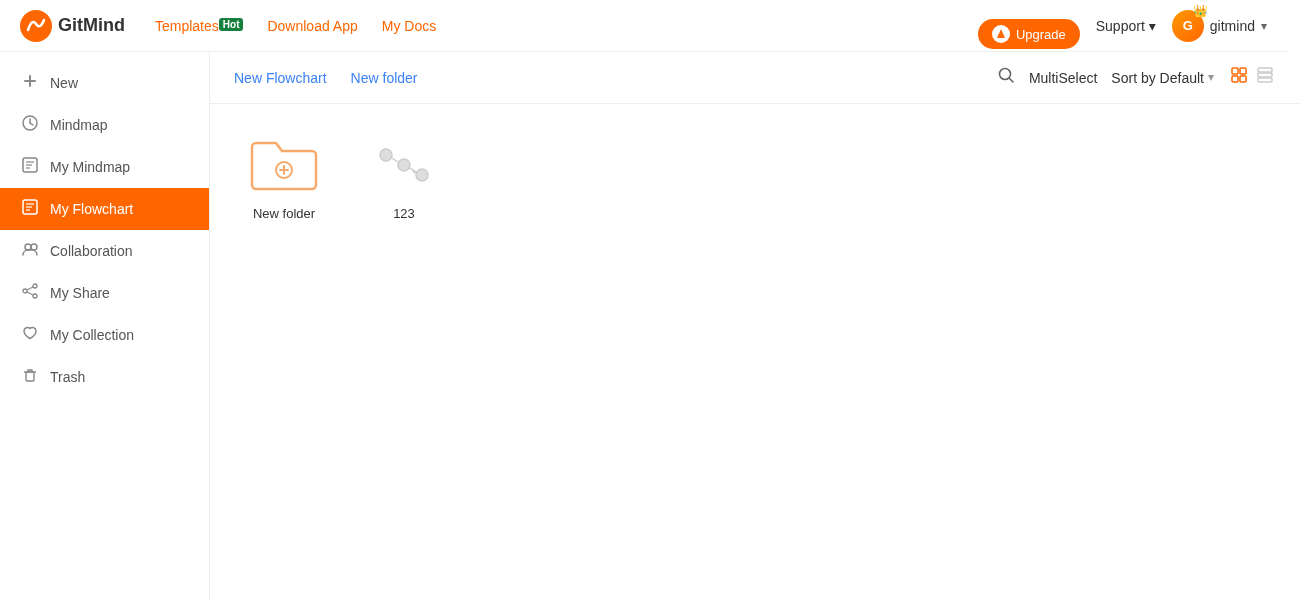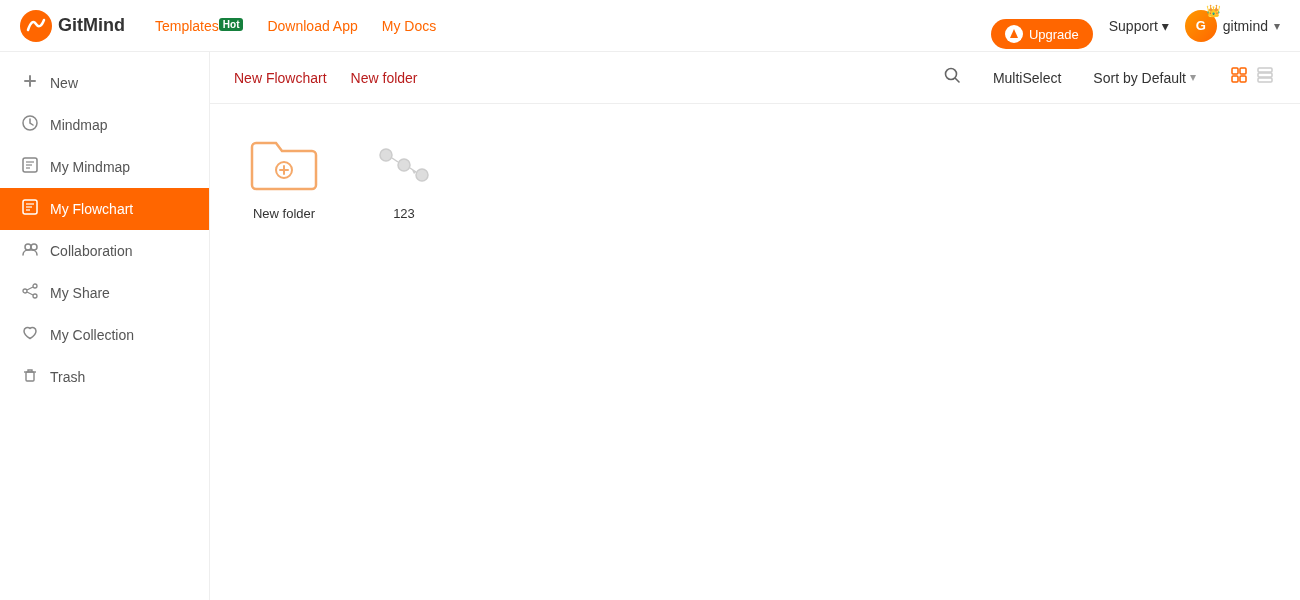--- a/index.html
+++ b/index.html
@@ -2,21 +2,21 @@
 <html><head>
   <meta charset="utf-8">
   <style>
     * { margin: 0; padding: 0; box-sizing: border-box; }
     body { font-family: -apple-system, BlinkMacSystemFont, 'Segoe UI', sans-serif; background: #fff; width: 1300px; height: 600px; overflow: hidden; }
 
     
     .header {
       display: flex; align-items: center; height: 52px;
       padding: 0 20px; border-bottom: 1px solid #eee;
-      position: fixed; top: 0; left: 0; right: 0; background: #fff; z-index: 100;
+      position: fixed; top: 0; left: 0; right: 13px; background: #fff; z-index: 100;
     }
     .logo-area { display: flex; align-items: center; gap: 6px; margin-right: 30px; }
     .logo-icon { width: 32px; height: 32px; }
     .logo-text { font-size: 18px; font-weight: bold; color: #333; }
     .nav-links { display: flex; align-items: center; gap: 24px; }
     .nav-link { font-size: 14px; color: #f60; text-decoration: none; cursor: pointer; }
     .templates-wrap { display: flex; align-items: flex-start; }
     .hot-badge { background: #15803d; color: #fff; font-size: 10px; padding: 1px 4px; border-radius: 3px; font-weight: bold; }
     .header-right { margin-left: auto; display: flex; align-items: center; gap: 16px; }
     .upgrade-btn { display: flex; align-items: center; gap: 6px; background: #f60; color: #fff; border: none; border-radius: 20px; padding: 6px 14px; font-size: 13px; cursor: pointer; font-weight: 500; margin-top: 17px; }
@@ -48,24 +48,24 @@
 
     
     .main-content { flex: 1; display: flex; flex-direction: column; overflow: hidden; }
 
     
     .toolbar {
       display: flex; align-items: center; padding: 0 24px;
       height: 52px; border-bottom: 1px solid #eee; gap: 24px;
     }
     .toolbar-btn {
-      font-size: 14px; color: #b91c1c; cursor: pointer; padding: 4px 0;
+      font-size: 14px; color: #3b82f6; cursor: pointer; padding: 4px 0;
       background: none; border: none; font-weight: 500;
     }
-    .toolbar-right { margin-left: auto; display: flex; align-items: center; gap: 32px; }
+    .toolbar-right { margin-left: auto; display: flex; align-items: center; gap: 14px; }
     .search-icon-btn { background: none; border: none; cursor: pointer; color: #666; font-size: 18px; }
     .multiselect-btn { font-size: 14px; color: #333; background: none; border: none; cursor: pointer; }
     .sort-btn { display: flex; align-items: flex-start; gap: 4px; font-size: 14px; color: #333; background: none; border: none; cursor: pointer; }
     .view-icons { display: flex; gap: 4px; }
     .view-btn { background: none; border: none; cursor: pointer; padding: 2px; color: #ccc; font-size: 18px; }
     .view-btn.active { color: #f60; }
 
     
     .file-area { flex: 1; padding: 24px; display: flex; flex-wrap: wrap; gap: 20px; align-content: flex-start; overflow-y: auto; }
 

